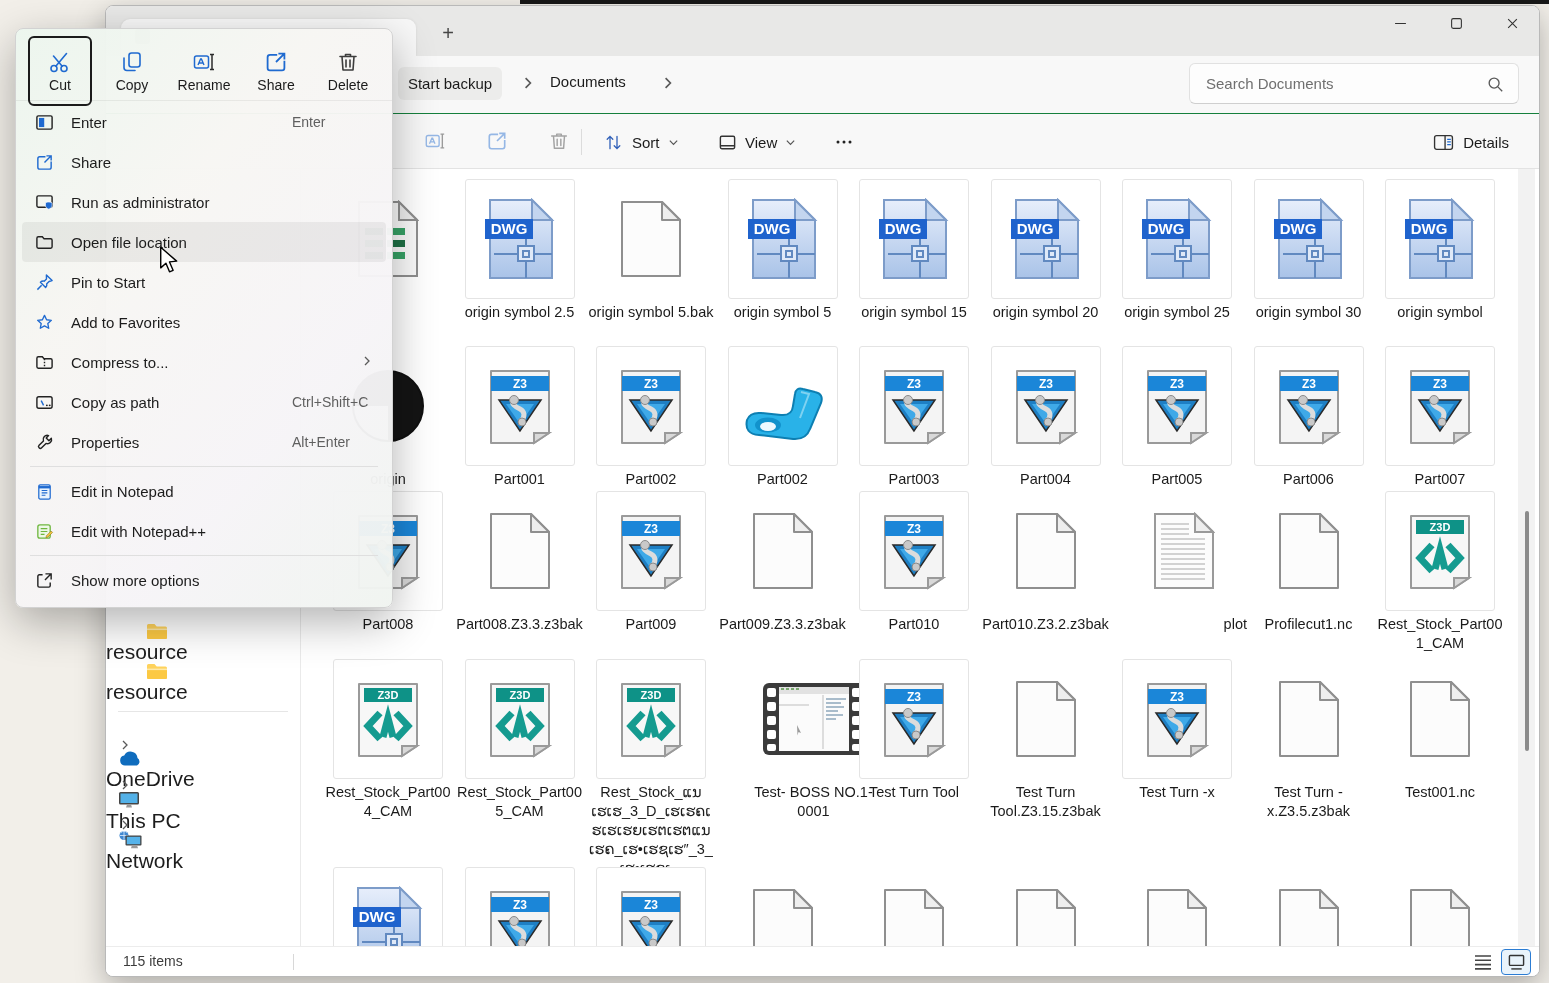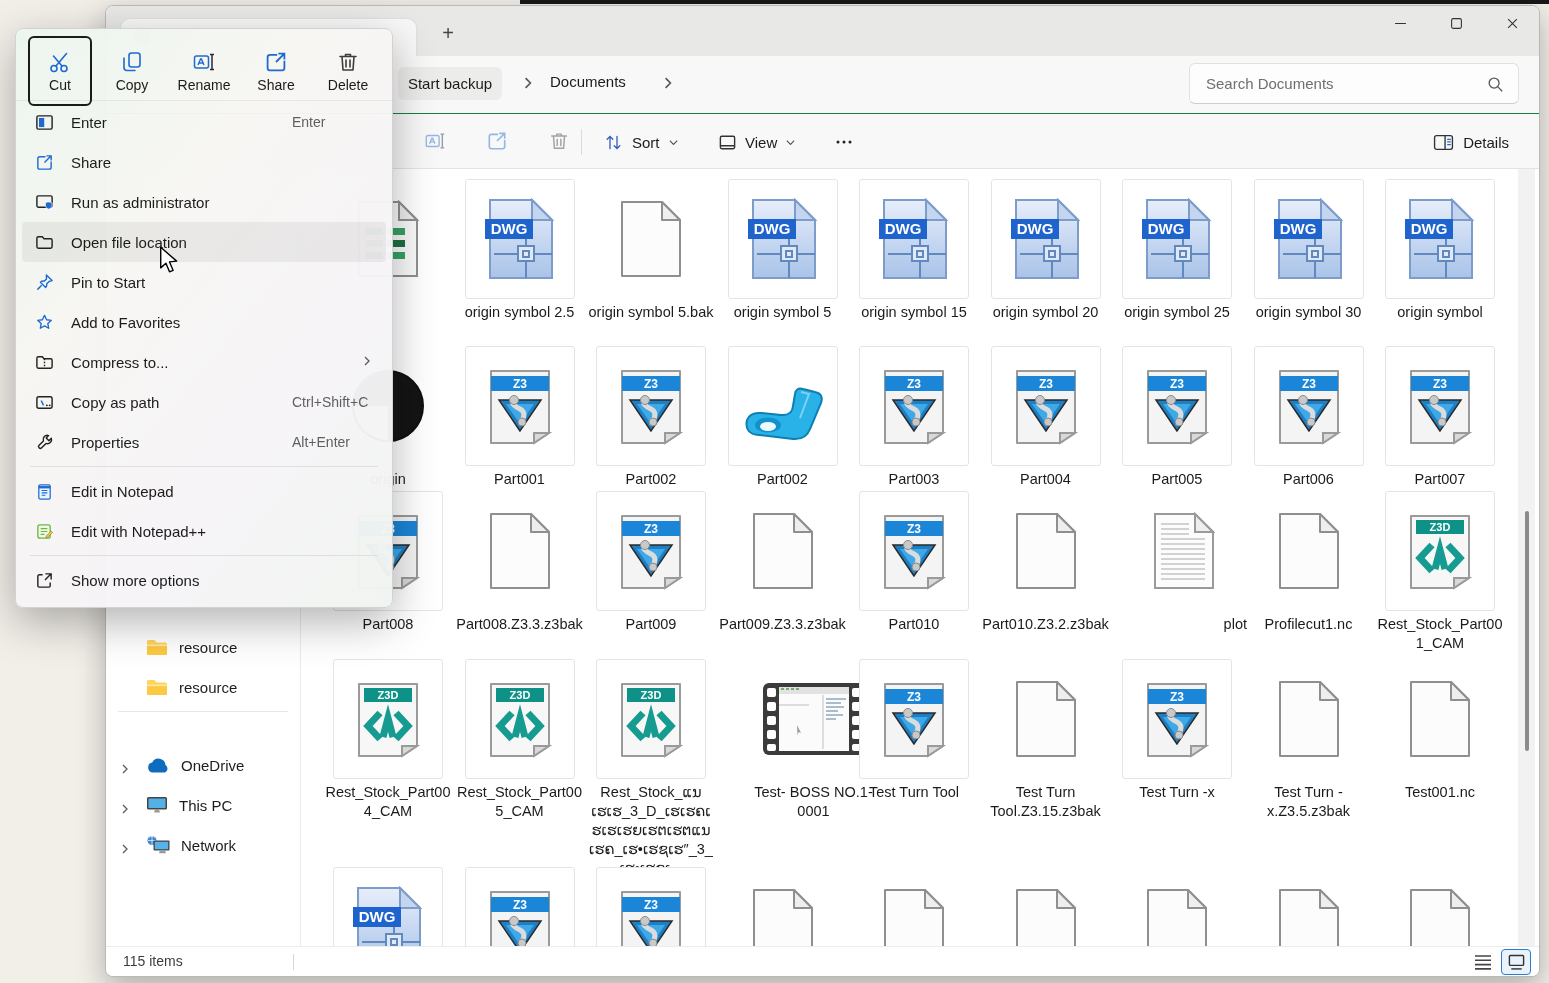--- a/index.html
+++ b/index.html
@@ -40,21 +40,21 @@
   .tool-icon { position:absolute; top:15px; }
   .dim { opacity:.45; }
   .t-rename { left:318px; } .t-share { left:380px; } .t-delete { left:442px; }
   .tool-div { position:absolute; left:475px; top:14px; width:1px; height:26px; background:#dcdcdc; }
   .tool-btn { position:absolute; top:10px; height:34px; display:flex; align-items:center; gap:8px; font-size:15px; color:#1b1b1b; }
   .t-sort { left:497px; } .t-view { left:612px; } .t-more { left:728px; }
   .t-details { position:absolute; right:30px; top:10px; height:34px; display:flex; align-items:center; gap:9px; font-size:15px; }
 
   .main { position:absolute; left:0; top:163px; right:0; bottom:30px; background:#fff; }
   .sidebar { position:absolute; left:0; top:0; width:195px; bottom:0; background:#fff; border-right:1px solid #eaeaea; }
-  .side-item { position:absolute; left:0; width:100%; height:34px; display:flex; align-items:flex-end; font-size:15px; color:#1d1d1d; }
+  .side-item { position:absolute; left:0; width:100%; height:34px; display:flex; align-items:flex-start; font-size:21px; color:#1d1d1d;flex-direction:column; }
   .side-item .chev { width:14px; margin-left:14px; }
   .side-item .s-icon { margin-left:12px; margin-right:11px; }
   .side-item.no-chev .s-icon { margin-left:40px; }
   .side-div { position:absolute; left:12px; right:12px; height:1px; background:#e6e6e6; }
 
   .content { position:absolute; left:195px; top:0; right:0; bottom:0; overflow:hidden; }
   .tile { position:absolute; width:131px; text-align:center; }
   .thumb { width:110px; height:120px; margin:0 auto; display:flex; align-items:center; justify-content:center; border-radius:3px; }
   .thumb.framed { background:#fff; border:1px solid #e4e4e4; }
   .tile .label { margin:4px auto 0; width:127px; font-size:14.5px; line-height:19px; color:#1b1b1b;

